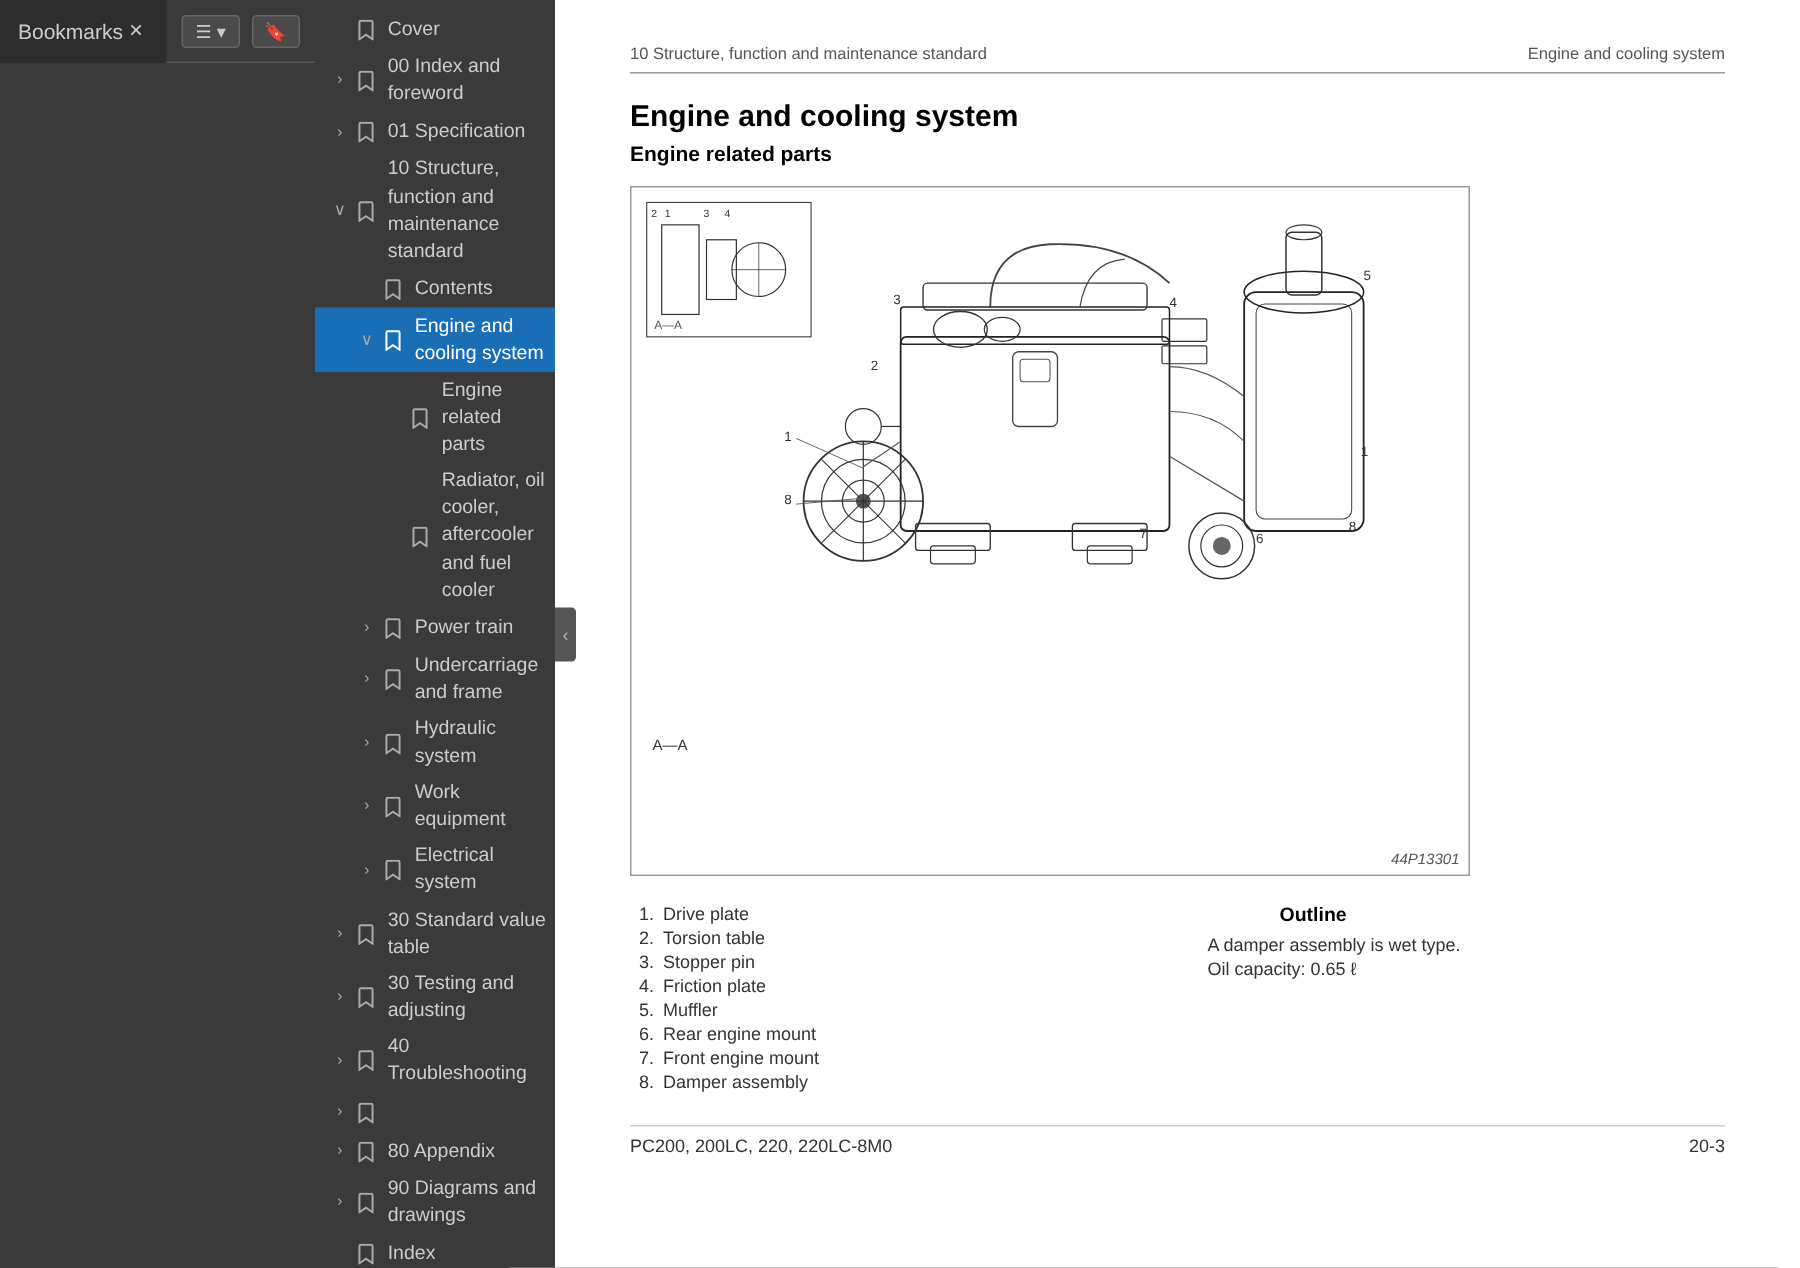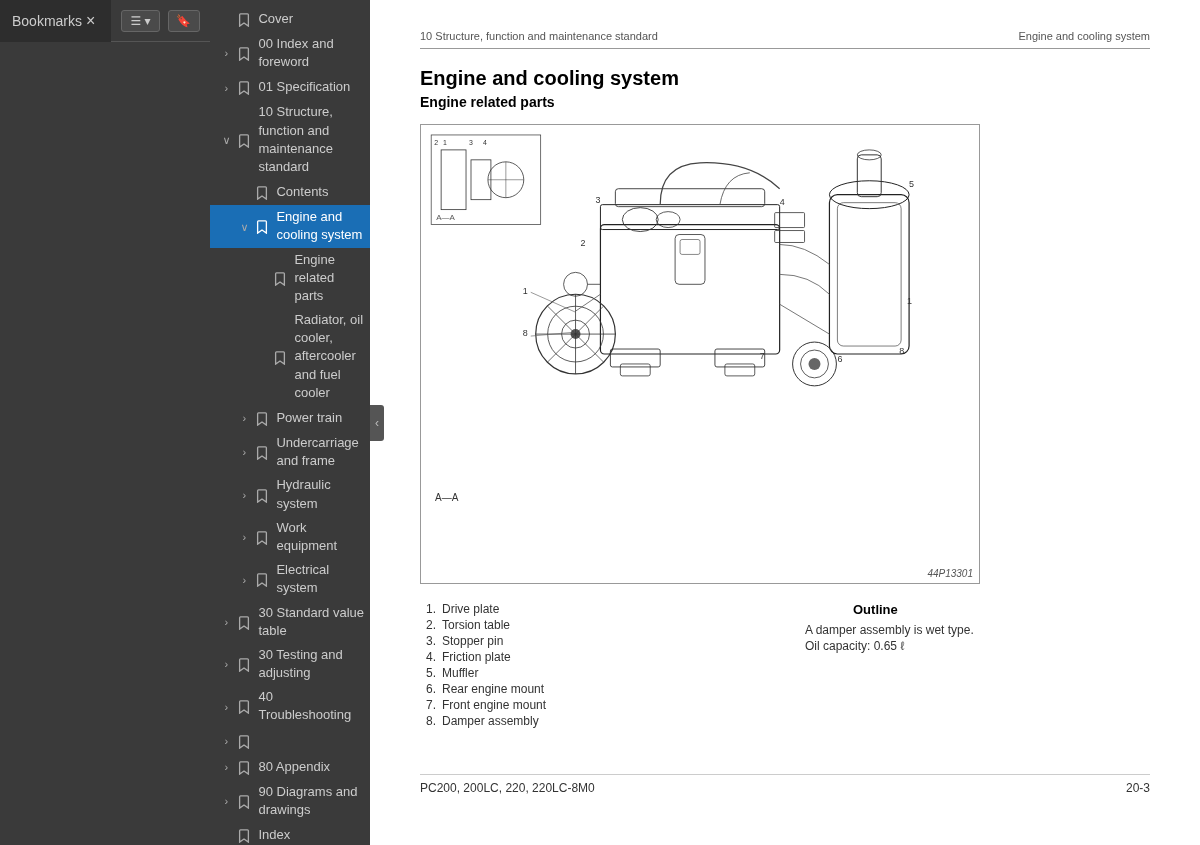--- a/index.html
+++ b/index.html
@@ -229,21 +229,21 @@
       margin-left: 48px;
     }
 
     .outline-text {
       font-size: 12px;
       color: #333;
       margin-bottom: 2px;
     }
 
     #doc-footer {
-      margin-top: 44px;
+      margin-top: 20px;
       display: flex;
       justify-content: space-between;
       font-size: 12px;
       color: #333;
       border-top: 1px solid #ccc;
       padding-top: 6px;
     }
 
     #collapse-btn {
       position: absolute;

